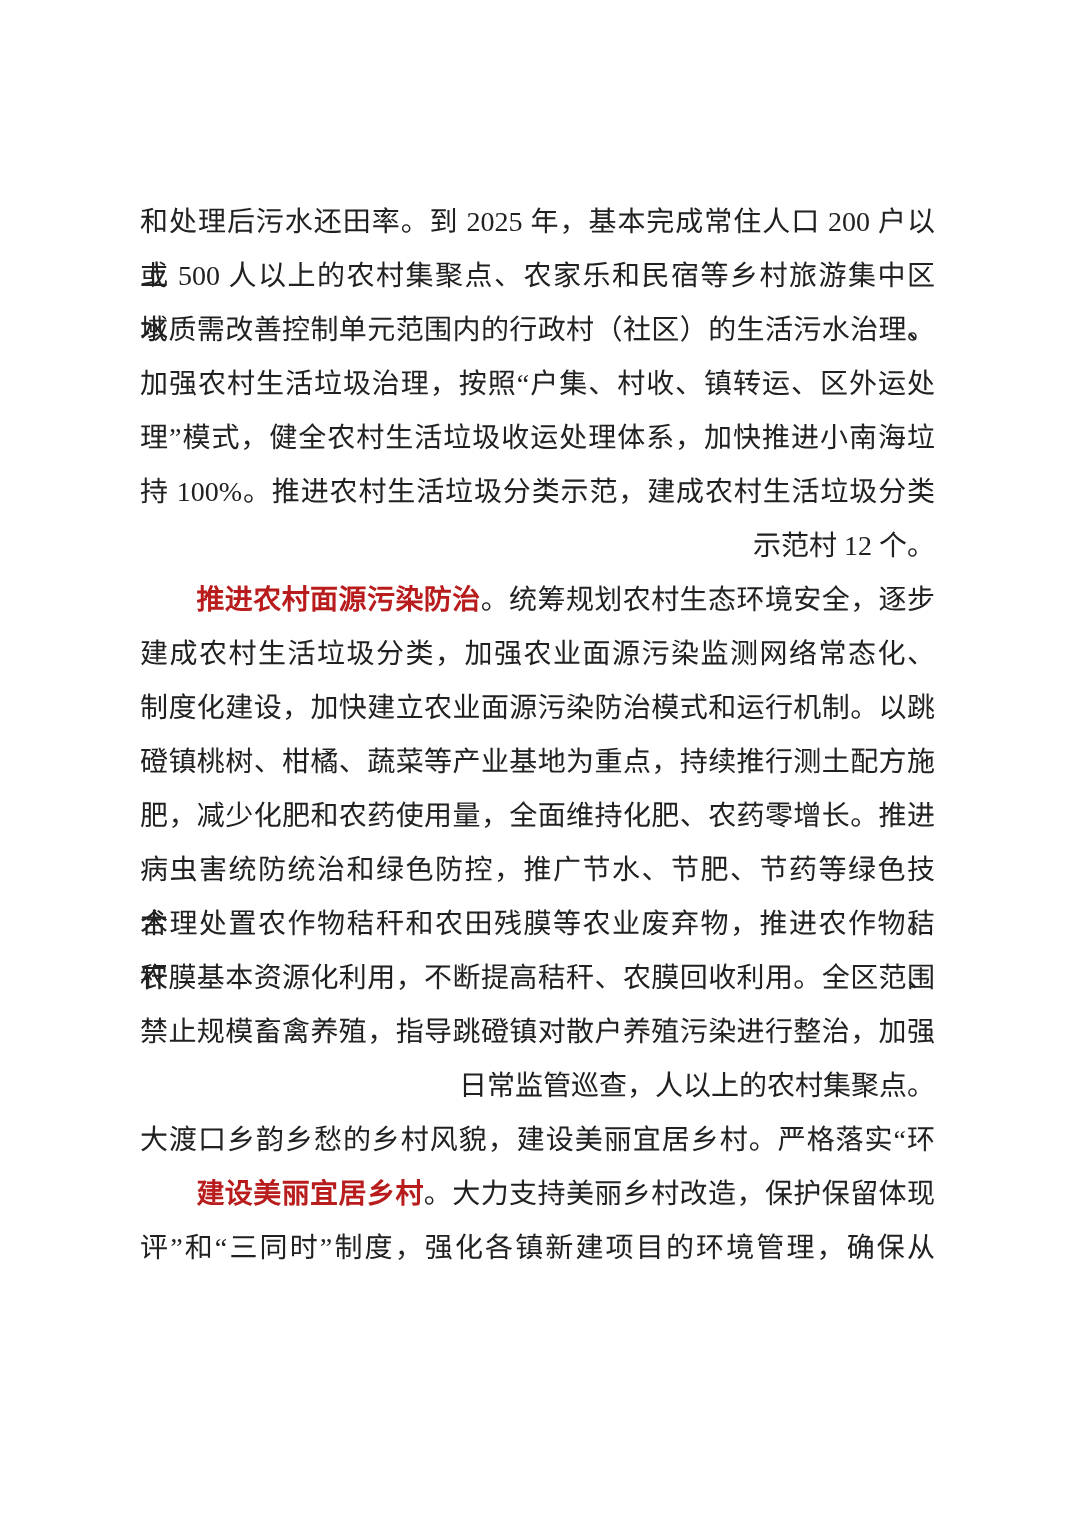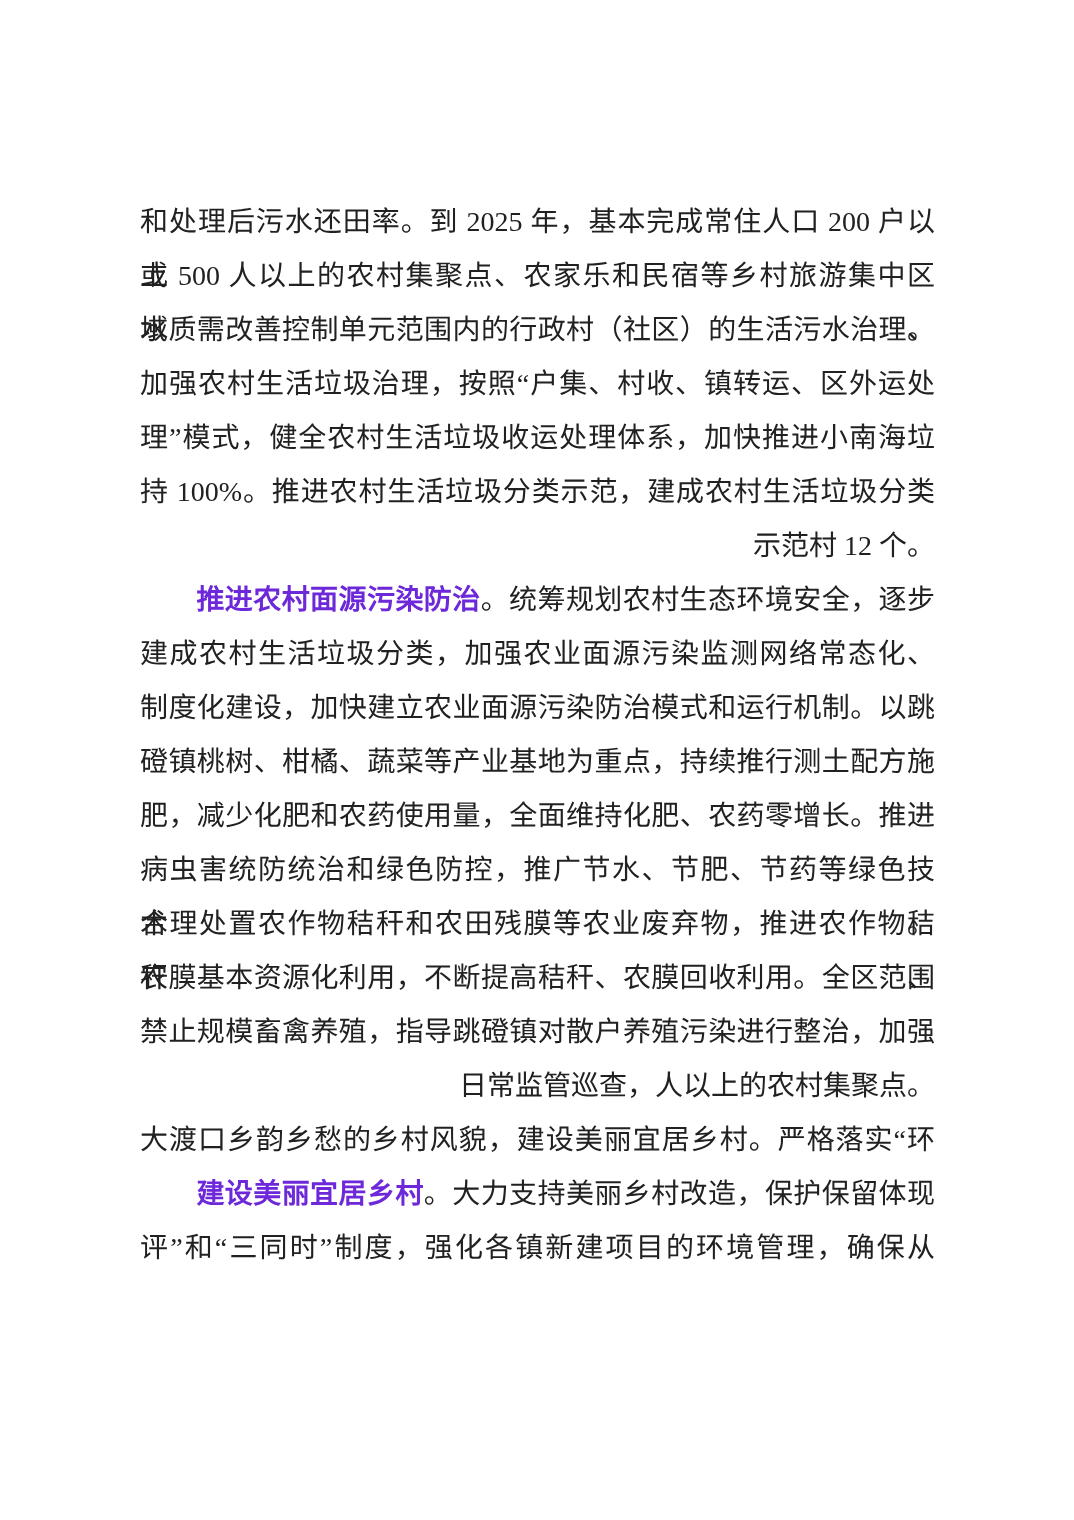--- a/index.html
+++ b/index.html
@@ -37,21 +37,21 @@
     text-justify: inter-character;
   }
   .indent {
     display: inline-block;
     width: 56px;
     height: 1px;
   }
   .lead {
     font-family: "Liberation Sans", "DejaVu Sans", sans-serif;
     font-weight: 700;
-    color: #6d28d9;
+    color: #b91c1c;
   }
   .page-number {
     position: absolute;
     top: 1354px;
     left: 852px;
     font-size: 28px;
     line-height: 32px;
     color: #2b2b2b;
     white-space: nowrap;
     letter-spacing: 1px;

